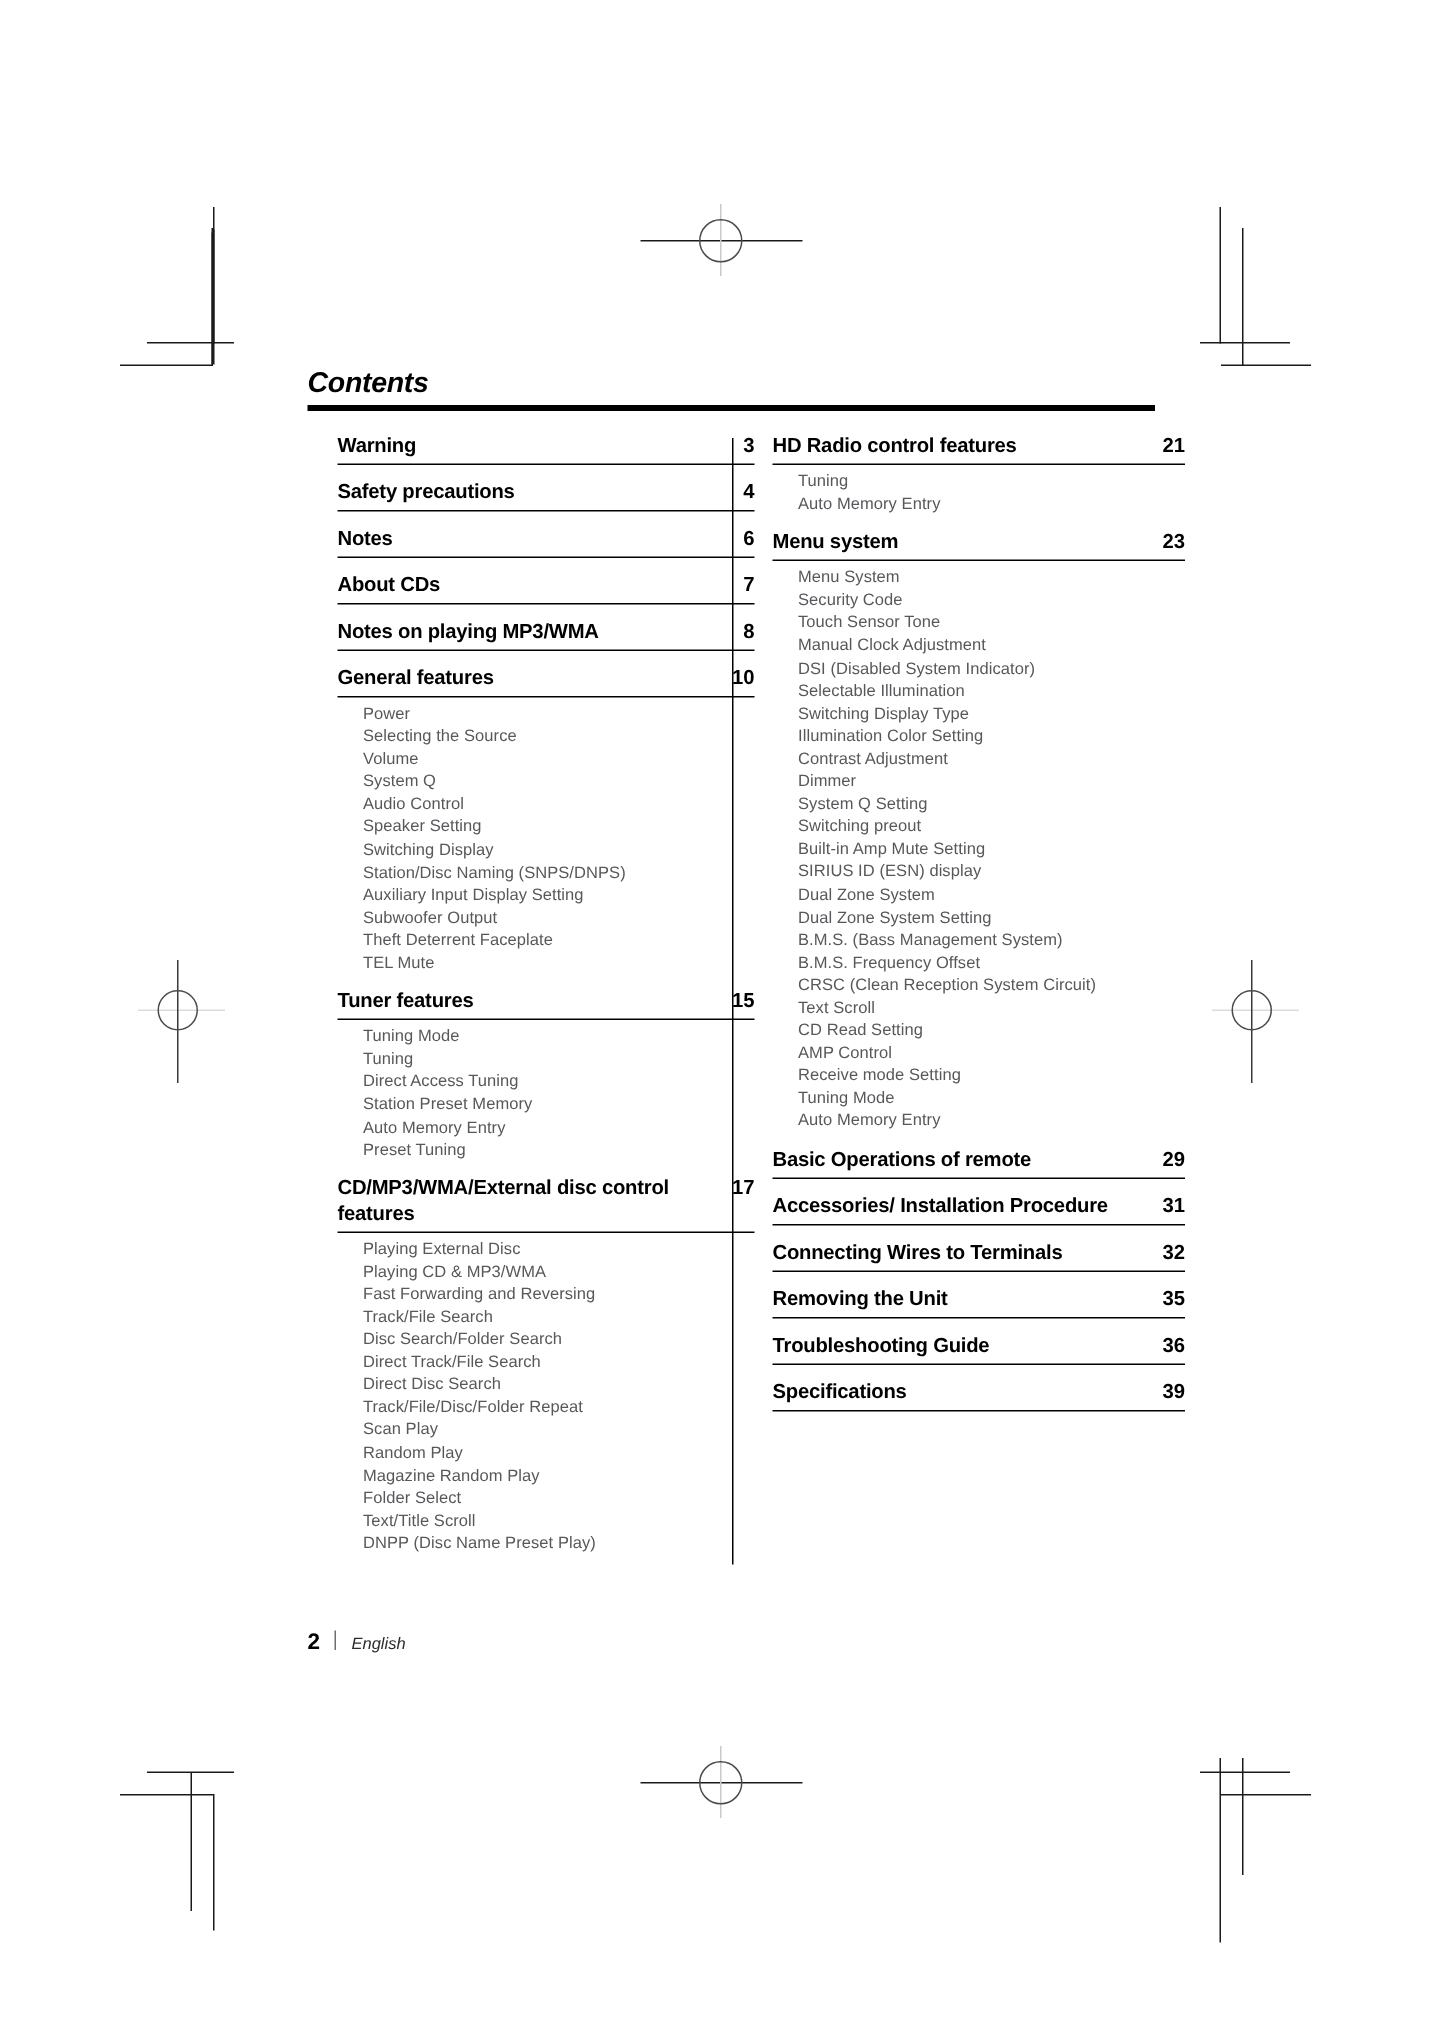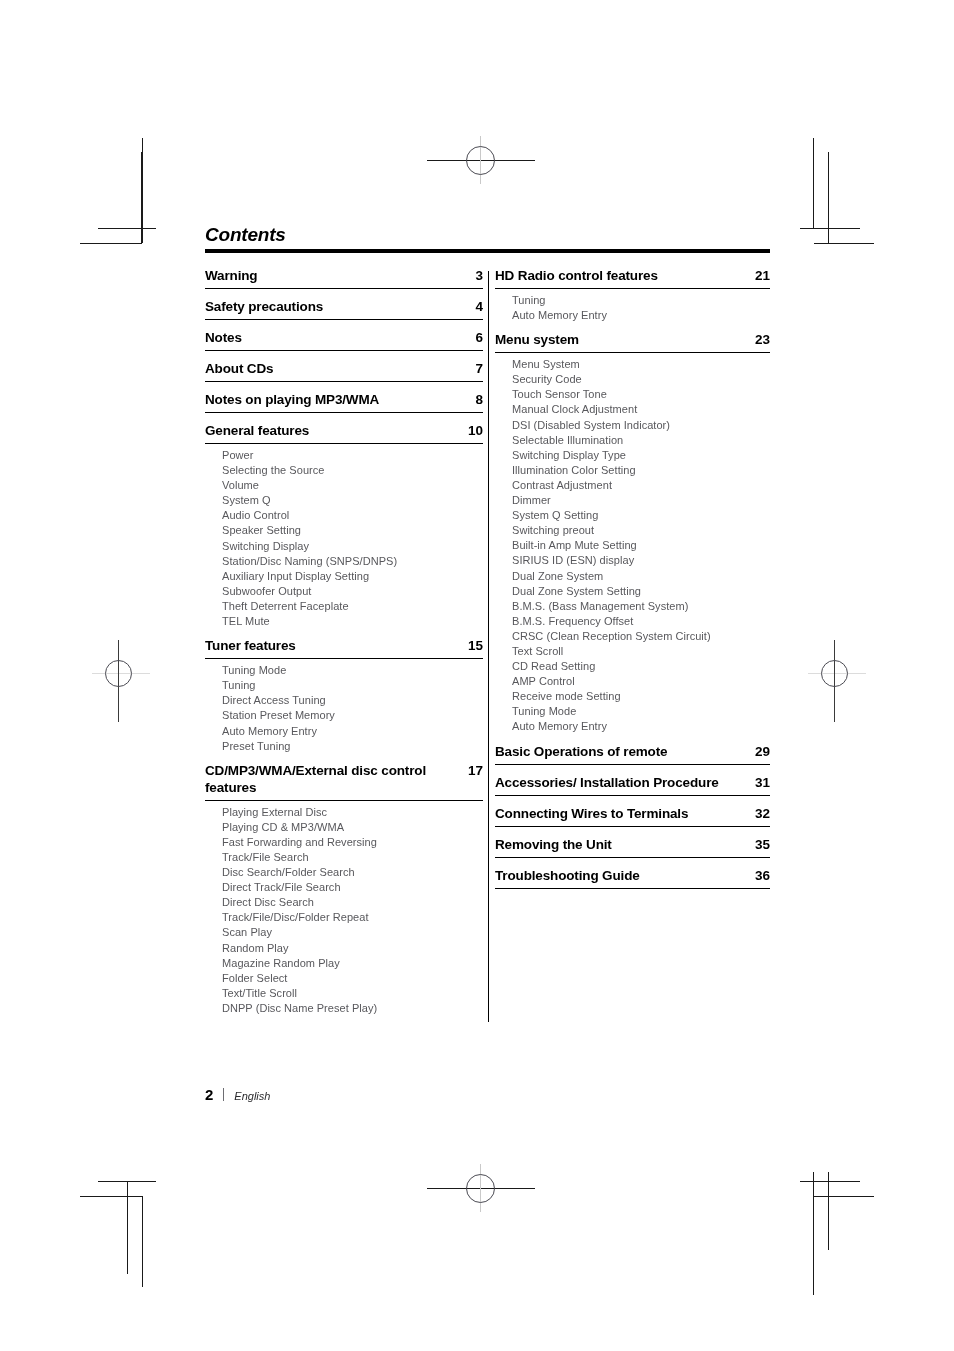--- a/index.html
+++ b/index.html
@@ -29,21 +29,21 @@
   }
   .reg .rl-h { position: absolute; height: 1px; background: #1a1a1a; }
   .reg .rl-v { position: absolute; width: 1px; background: #c9c9c9; }
   .reg.vert .rl-h { background: #dcdcdc; }
   .reg.vert .rl-v { background: #3a3a3a; }
 
   
   .page {
     position: absolute;
     left: 205px;
-    top: 224px;
+    top: 245px;
     width: 565px;
   }
 
   .contents-title {
     font-size: 19px;
     font-weight: bold;
     font-style: italic;
     color: #000;
     letter-spacing: -0.2px;
     line-height: 22px;
@@ -54,21 +54,21 @@
     background: #000;
     width: 100%;
     margin-bottom: 14px;
   }
 
   .columns {
     display: flex;
     align-items: flex-start;
     position: relative;
   }
-  .col-left { width: 278px; flex: 0 0 278px; }
+  .col-left { width: 278px; flex: 0 0 278px; margin-left: 20px; }
   .col-gap  { width: 12px; flex: 0 0 12px; }
   .col-right { width: 275px; flex: 0 0 275px; }
 
   .col-divider {
     position: absolute;
     left: 283px;
     top: 4px;
     width: 1px;
     background: #000;
   }
@@ -395,20 +395,28 @@
           <div class="entry-spacer"></div>
         </div>
         <div class="entry">
           <div class="entry-head">
             <span class="etitle">Troubleshooting Guide</span>
             <span class="epage">36</span>
           </div>
           <div class="entry-rule"></div>
           <div class="entry-spacer"></div>
         </div>
+        <div class="entry">
+          <div class="entry-head">
+            <span class="etitle">Specifications</span>
+            <span class="epage">39</span>
+          </div>
+          <div class="entry-rule"></div>
+          <div class="entry-spacer"></div>
+        </div>
       </div>
   </div>
 
 </div>
 
 <div class="footer">
   <span class="pnum">2</span>
   <span class="bar"></span>
   <span class="lang">English</span>
 </div>

